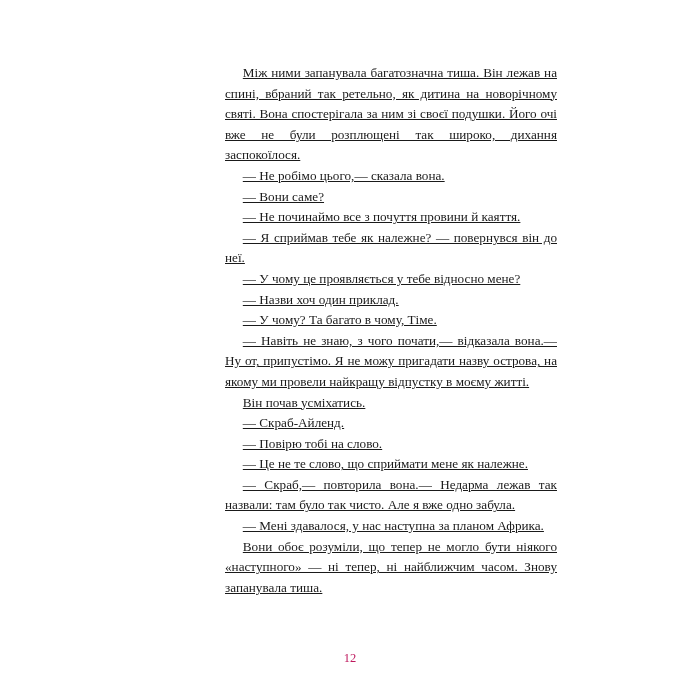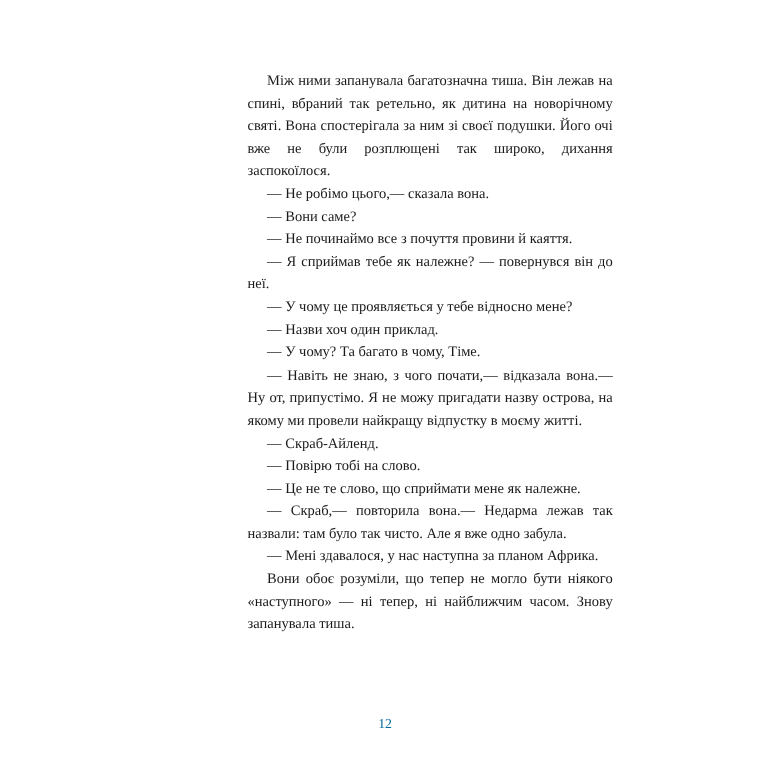--- a/index.html
+++ b/index.html
@@ -28,52 +28,54 @@
     width: 332px;
   }
   .para {
     margin: 0;
     font-size: 13.2px;
     line-height: 20.6px;
     text-align: justify;
     text-justify: inter-word;
     text-indent: 1.35em;
     hyphens: manual;
+    text-decoration: underline;
     -webkit-hyphens: manual;
   }
   .para.dialogue {
     text-indent: 1.35em;
   }
   .page-number {
     position: absolute;
     left: 0;
     right: 0;
     top: 651px;
     text-align: center;
     font-size: 12.5px;
     line-height: 14px;
-    color: #0369a1;
+    color: #be185d;
     font-family: "Liberation Serif", "DejaVu Serif", serif;
   }
 </style>
 </head>
 <body>
 
 <div class="page">
 
   <div class="text-block">
     <p class="para">Між ними запанувала багатозначна тиша. Він лежав на спині, вбраний так ретельно, як дитина на новорічному святі. Вона спостерігала за ним зі своєї подушки. Його очі вже не були розплющені так широко, дихання заспокоїлося.</p>
     <p class="para dialogue">— Не робімо цього,— сказала вона.</p>
     <p class="para dialogue">— Вони саме?</p>
     <p class="para dialogue">— Не починаймо все з почуття провини й ка­яття.</p>
     <p class="para dialogue">— Я сприймав тебе як належне? — повернувся він до неї.</p>
     <p class="para dialogue">— У чому це проявляється у тебе відносно мене?</p>
     <p class="para dialogue">— Назви хоч один приклад.</p>
     <p class="para dialogue">— У чому? Та багато в чому, Тіме.</p>
     <p class="para dialogue">— Навіть не знаю, з чого почати,— відказала вона.— Ну от, припустімо. Я не можу пригадати назву острова, на якому ми провели найкращу від­пустку в моєму житті.</p>
+    <p class="para">Він почав усміхатись.</p>
     <p class="para dialogue">— Скраб-Айленд.</p>
     <p class="para dialogue">— Повірю тобі на слово.</p>
     <p class="para dialogue">— Це не те слово, що сприймати мене як на­лежне.</p>
     <p class="para dialogue">— Скраб,— повторила вона.— Недарма лежав так назвали: там було так чисто. Але я вже одно забула.</p>
     <p class="para dialogue">— Мені здавалося, у нас наступна за планом Африка.</p>
     <p class="para">Вони обоє розуміли, що тепер не могло бути ніякого «наступного» — ні тепер, ні найближчим часом. Знову запанувала тиша.</p>
   </div>
 
   <div class="page-number">12</div>
 

